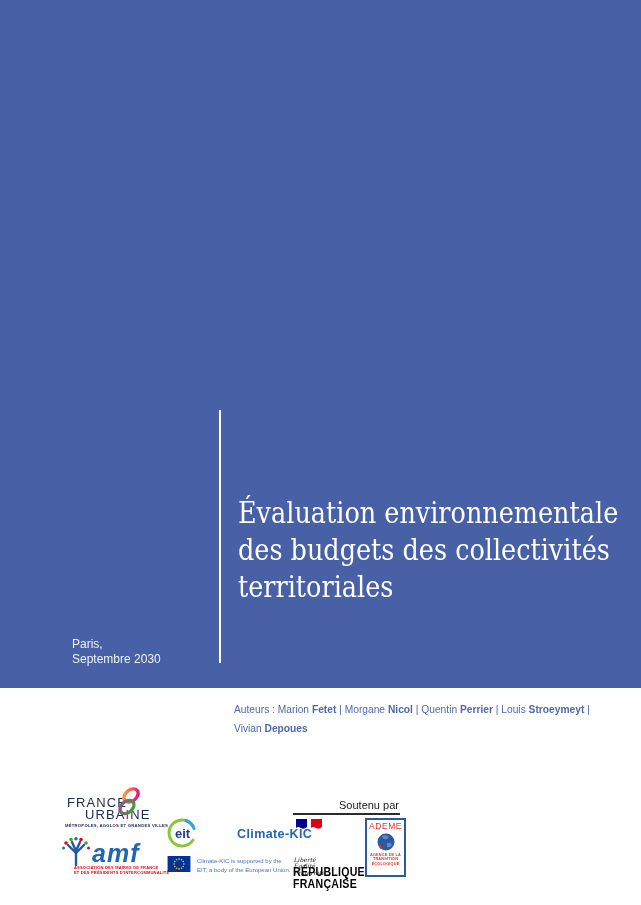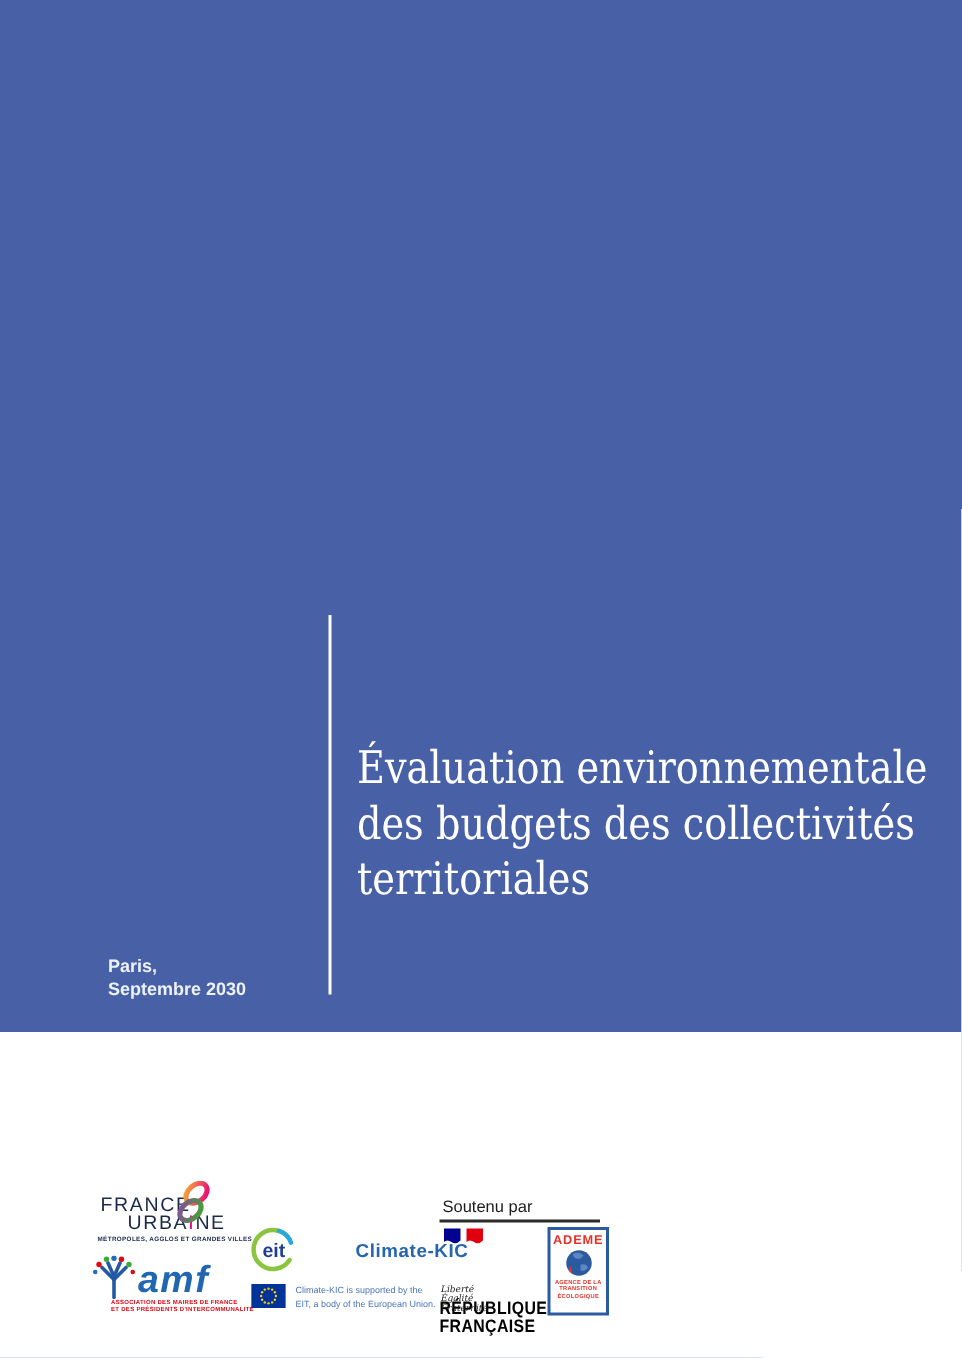--- a/index.html
+++ b/index.html
@@ -25,51 +25,51 @@
   .vline{position:absolute;left:219px;top:410px;width:2px;height:253px;background:#ffffff;}
 
   
   .title{position:absolute;left:238px;top:494px;color:#ffffff;
          font-family:"DejaVu Serif",serif;font-size:30px;line-height:37px;}
   .title div{transform:scaleX(.85);transform-origin:left center;white-space:nowrap;}
   .subtitle{position:absolute;left:238px;top:624px;color:#ffffff;
             font-family:"DejaVu Serif",serif;font-size:17px;line-height:20px;}
   .subtitle div{transform:scaleX(.88);transform-origin:left center;white-space:nowrap;}
   .place-date{position:absolute;left:72px;top:637px;color:#edf1f8;font-size:12px;
-              font-weight:700;line-height:14.5px;}
+              font-weight:400;line-height:14.5px;}
 
   
   .authors{position:absolute;left:234px;top:700px;width:404px;color:#4e68ac;font-size:11px;line-height:19px;}
   .authors div{transform:scaleX(.93);transform-origin:left center;white-space:nowrap;}
   .authors b{font-weight:700;}
 
   
   .pt{position:absolute;}
   
   .fu-line{color:#1b2a4a;font-size:13px;letter-spacing:1.1px;line-height:11px;font-weight:500;}
   .fu-i{color:#e6007e;}
   .fu-tagline{color:#1b2a4a;font-size:4.2px;letter-spacing:.25px;font-weight:700;}
   
   .amf-word{color:#2066b0;font-size:25px;font-weight:800;letter-spacing:1px;line-height:22px;font-style:italic;}
   .amf-tagline{color:#e30613;font-size:4px;line-height:4.8px;font-weight:800;letter-spacing:.2px;}
   
   .kic-name{color:#2566af;font-size:12.5px;font-weight:600;letter-spacing:.4px;margin-left:36px;}
   .kic-support{color:#4a76b8;font-size:6px;line-height:8.5px;}
   
-  .soutenu{color:#1a1a1a;font-size:11px;font-weight:500;}
+  .soutenu{color:#1a1a1a;font-size:11px;font-weight:500;margin-left:44px;}
   .soutenu-line{position:absolute;left:293px;top:813px;width:107px;height:1.5px;background:#2b2b2b;}
   
   .rf-name{color:#000;font-size:12px;font-weight:800;line-height:11.5px;
            transform:scaleX(.88);transform-origin:left center;white-space:nowrap;letter-spacing:.3px;}
   .rf-motto{font-family:"DejaVu Serif",serif;font-style:italic;color:#1a1a1a;
             font-size:6px;line-height:6.3px;}
   
   .ademe-box{position:absolute;left:365px;top:818px;width:41px;height:59px;box-sizing:border-box;
              border:2px solid #2c5aa0;background:#fff;text-align:center;padding-top:2px;}
-  .ademe-name{color:#e63329;font-size:8.5px;font-weight:700;letter-spacing:.6px;line-height:9px;text-align:center;}
+  .ademe-name{color:#e63329;font-size:8.5px;font-weight:400;letter-spacing:.6px;line-height:9px;text-align:center;}
   .ademe-tagline{color:#e63329;font-size:3.8px;line-height:4.4px;font-weight:800;letter-spacing:.2px;}
 </style>
 </head>
 <body>
 
 <div class="page">
 
   <div class="hero">
 
 
@@ -81,20 +81,24 @@
       <div>territoriales</div>
     </div>
 
 
     <div class="place-date">
       <div>Paris,</div>
       <div>Septembre 2030</div>
     </div>
   </div>
 
+  <div class="authors">
+    <div><span>Auteurs : Marion </span><b>Fetet</b><span> | Morgane </span><b>Nicol</b><span> | Quentin </span><b>Perrier</b><span> | Louis </span><b>Stroeymeyt</b><span> |</span></div>
+    <div><span>Vivian </span><b>Depoues</b></div>
+  </div>
 
   <div class="pt" style="left:67px;top:797px;">
     <div class="fu-line">FRANCE</div>
     <div class="fu-line" style="margin-left:18px;margin-top:1px;"><span>URBA</span><span class="fu-i">I</span><span>NE</span></div>
     <div class="fu-tagline" style="margin-left:-2px;margin-top:3px;">MÉTROPOLES, AGGLOS ET GRANDES VILLES</div>
   </div>
   <svg class="pt" style="left:116px;top:787px;" width="27" height="29" viewBox="0 0 27 29">
     <defs>
       <linearGradient id="fug1" x1="0" y1="0" x2="1" y2="1">
         <stop offset="0" stop-color="#f8b133"></stop>

